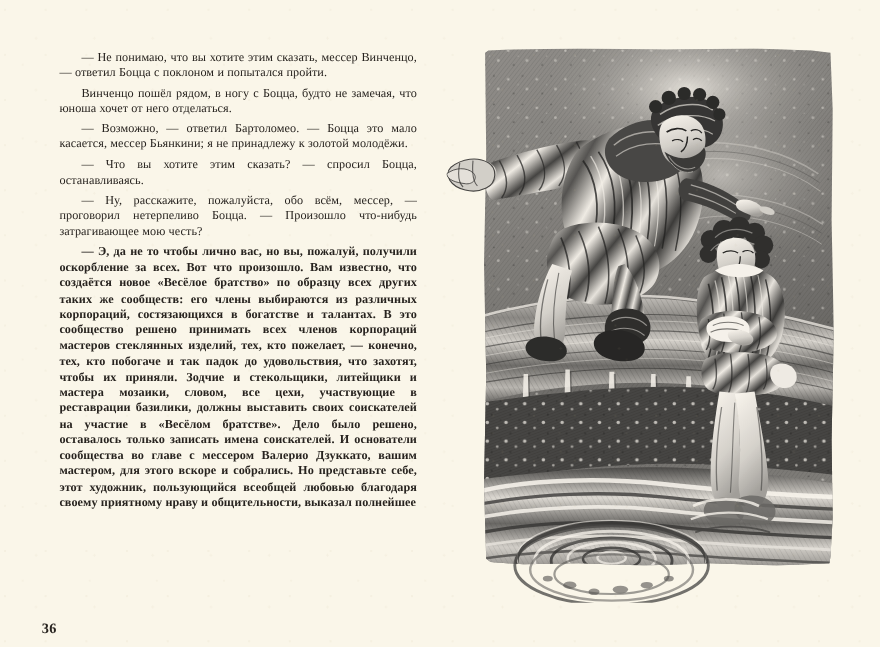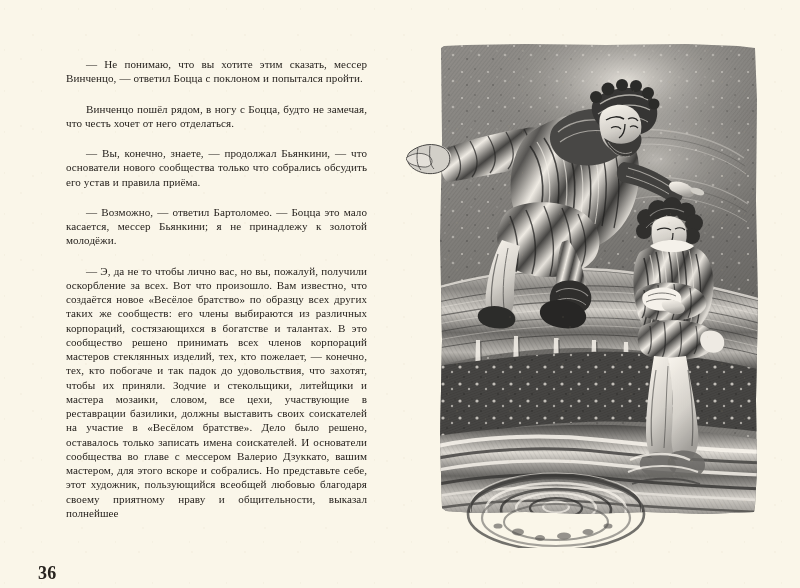--- a/index.html
+++ b/index.html
@@ -39,38 +39,38 @@
 
   
   #text-column {
     position: absolute;
     left: 50px;
     top: 41px;
     width: 333px;
   }
 
   .para {
-    margin: 16px;
+    margin: 4px;
     text-align: justify;
     text-justify: inter-word;
     text-indent: 20px;
     font-size: 11.1px;
     line-height: 14.25px;
     color: #27231f;
     letter-spacing: .05px;
     word-spacing: .15px;
     hyphens: manual;
   }
-  .para:last-child { text-align: justify; }
+  .para:last-child { text-align: justify; font-weight: bold; }
 
   #page-number {
     position: absolute;
     left: 38px;
     top: 563px;
-    font-size: 18px;
+    font-size: 13px;
     font-weight: bold;
     color: #27231f;
     letter-spacing: .3px;
   }
 
   
   #illustration {
     position: absolute;
     left: 406px;
     top: 40px;
@@ -90,23 +90,24 @@
   }
   .plate svg { display: block; }
 </style>
 </head>
 <body>
 
 <div id="page">
 
   <div id="text-column">
     <p class="para">— Не понимаю, что вы хотите этим сказать, мессер Винченцо, — ответил Боцца с поклоном и попытался пройти.</p>
-    <p class="para">Винченцо пошёл рядом, в ногу с Боцца, будто не замечая, что честь хочет от него отделаться.</p>
-    <p class="para">— Вы, конечно, знаете, — продолжал Бьянкини, — что основатели нового сообщества только что собрались обсудить его устав и правила приёма.</p>
+    <p class="para">Винченцо пошёл рядом, в ногу с Боцца, будто не замечая, что юноша хочет от него отделаться.</p>
     <p class="para">— Возможно, — ответил Бартоломео. — Боцца это мало касается, мессер Бьянкини; я не принадлежу к золотой молодёжи.</p>
+    <p class="para">— Что вы хотите этим сказать? — спросил Боцца, останавливаясь.</p>
+    <p class="para">— Ну, расскажите, пожалуйста, обо всём, мессер, — проговорил нетерпеливо Боцца. — Произошло что-нибудь затрагивающее мою честь?</p>
     <p class="para">— Э, да не то чтобы лично вас, но вы, пожалуй, получили оскорбление за всех. Вот что произошло. Вам известно, что создаётся новое «Весёлое братство» по образцу всех других таких же сообществ: его члены выбираются из различных корпораций, состязающихся в богатстве и талантах. В это сообщество решено принимать всех членов корпораций мастеров стеклянных изделий, тех, кто пожелает, — конечно, тех, кто побогаче и так падок до удовольствия, что захотят, чтобы их приняли. Зодчие и стекольщики, литейщики и мастера мозаики, словом, все цехи, участвующие в реставрации базилики, должны выставить своих соискателей на участие в «Весёлом братстве». Дело было решено, оставалось только записать имена соискателей. И основатели сообщества во главе с мессером Валерио Дзуккато, вашим мастером, для этого вскоре и собрались. Но представьте себе, этот художник, пользующийся всеобщей любовью благодаря своему приятному нраву и общительности, выказал полнейшее</p>
   </div>
 
   <div id="page-number">36</div>
 
   <div id="illustration">
     <div class="plate">
       <svg width="356" height="508" viewBox="0 0 356 508" xmlns="http://www.w3.org/2000/svg" style="position:absolute; left:-34px; top:-4px;">
         <defs>
 

